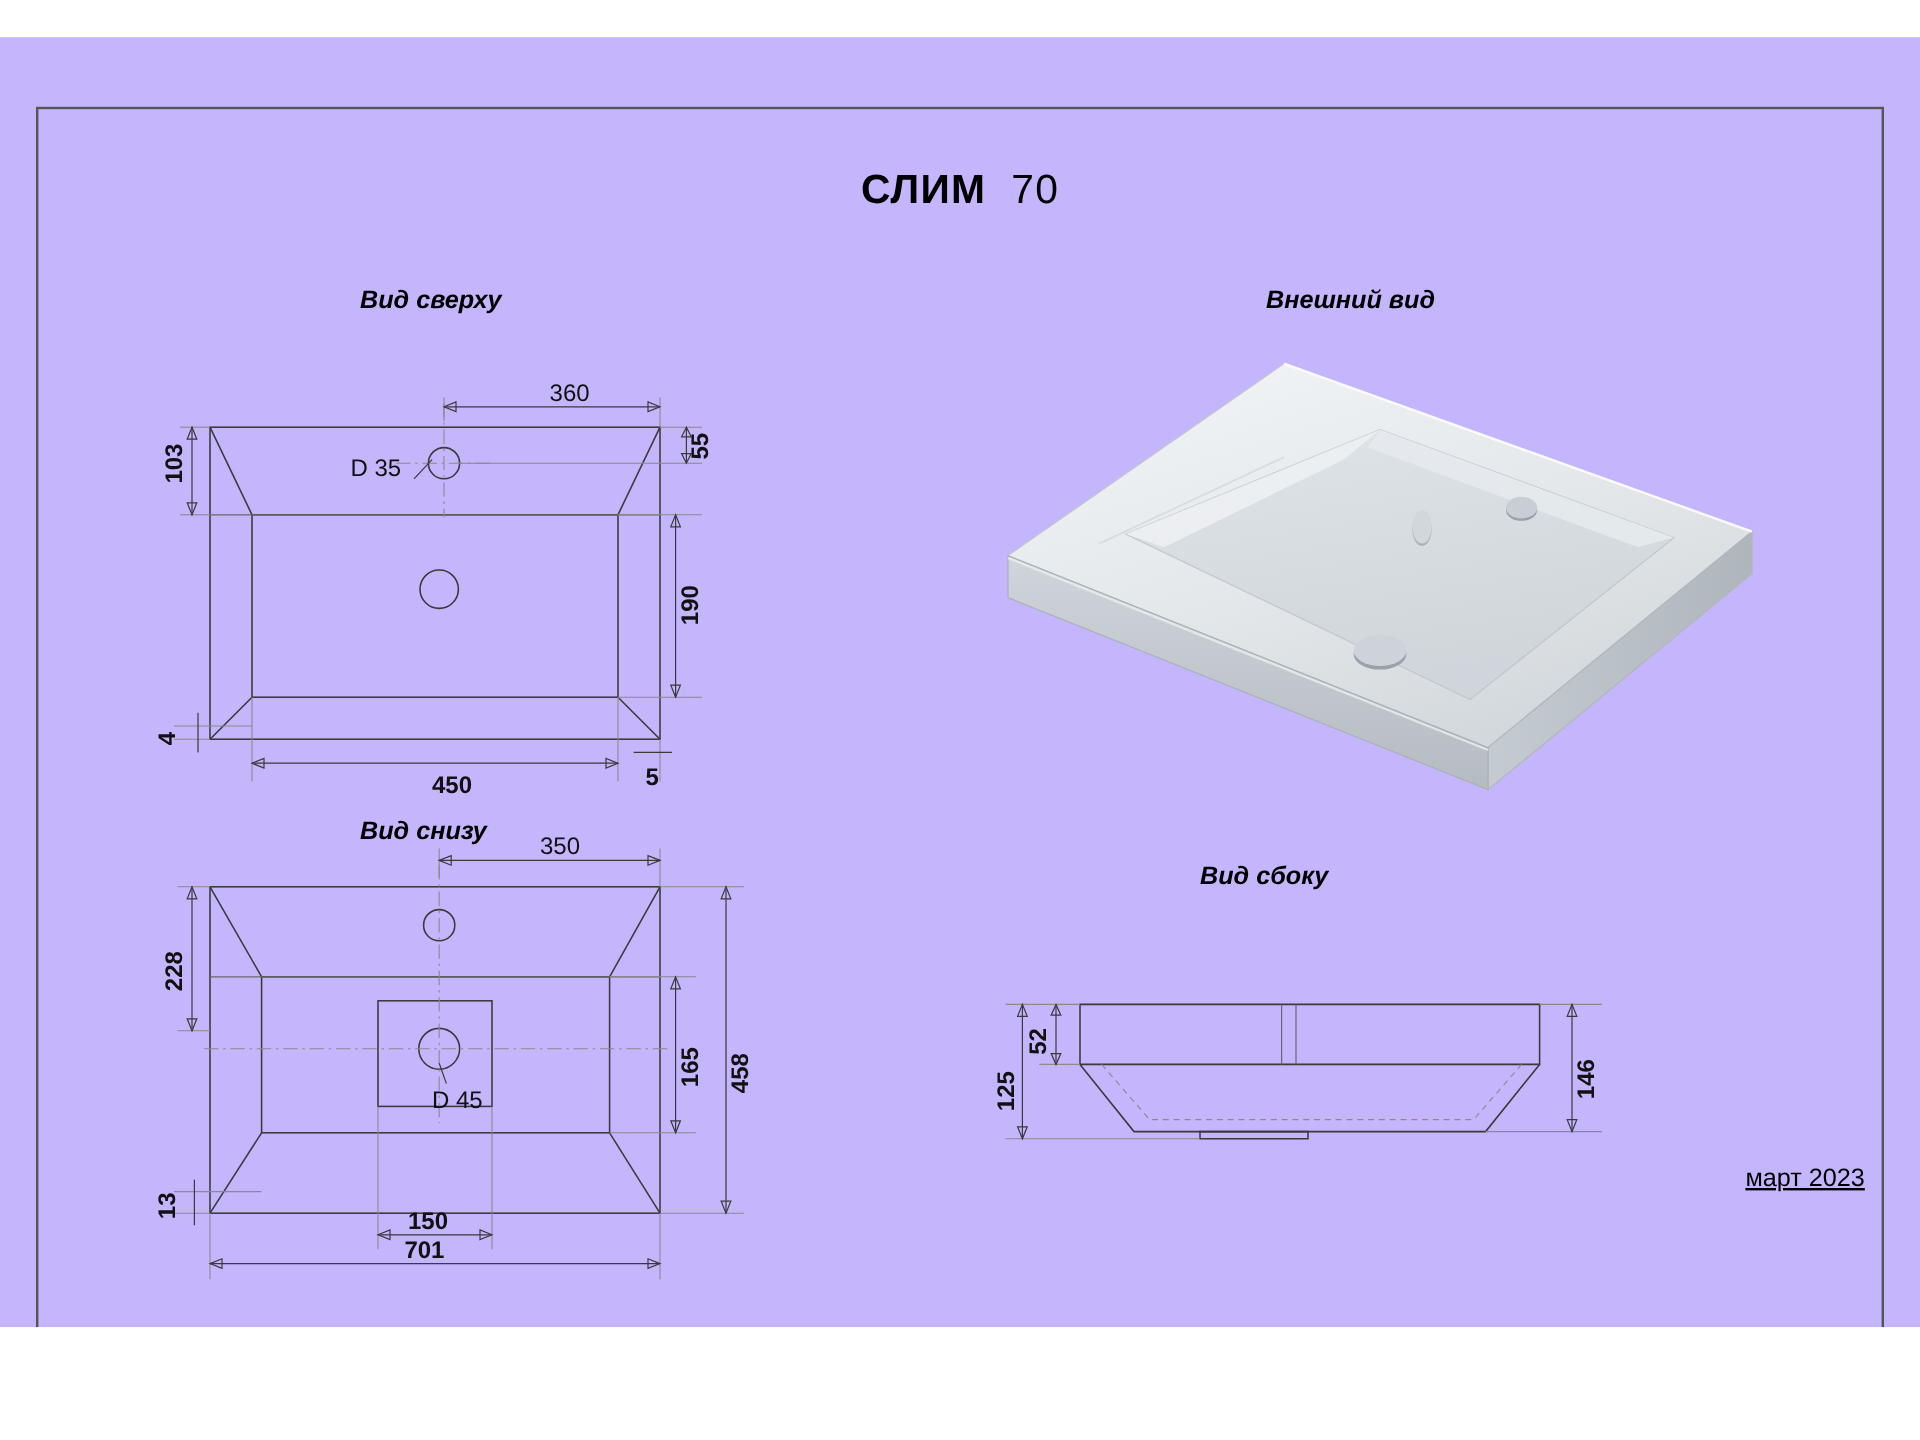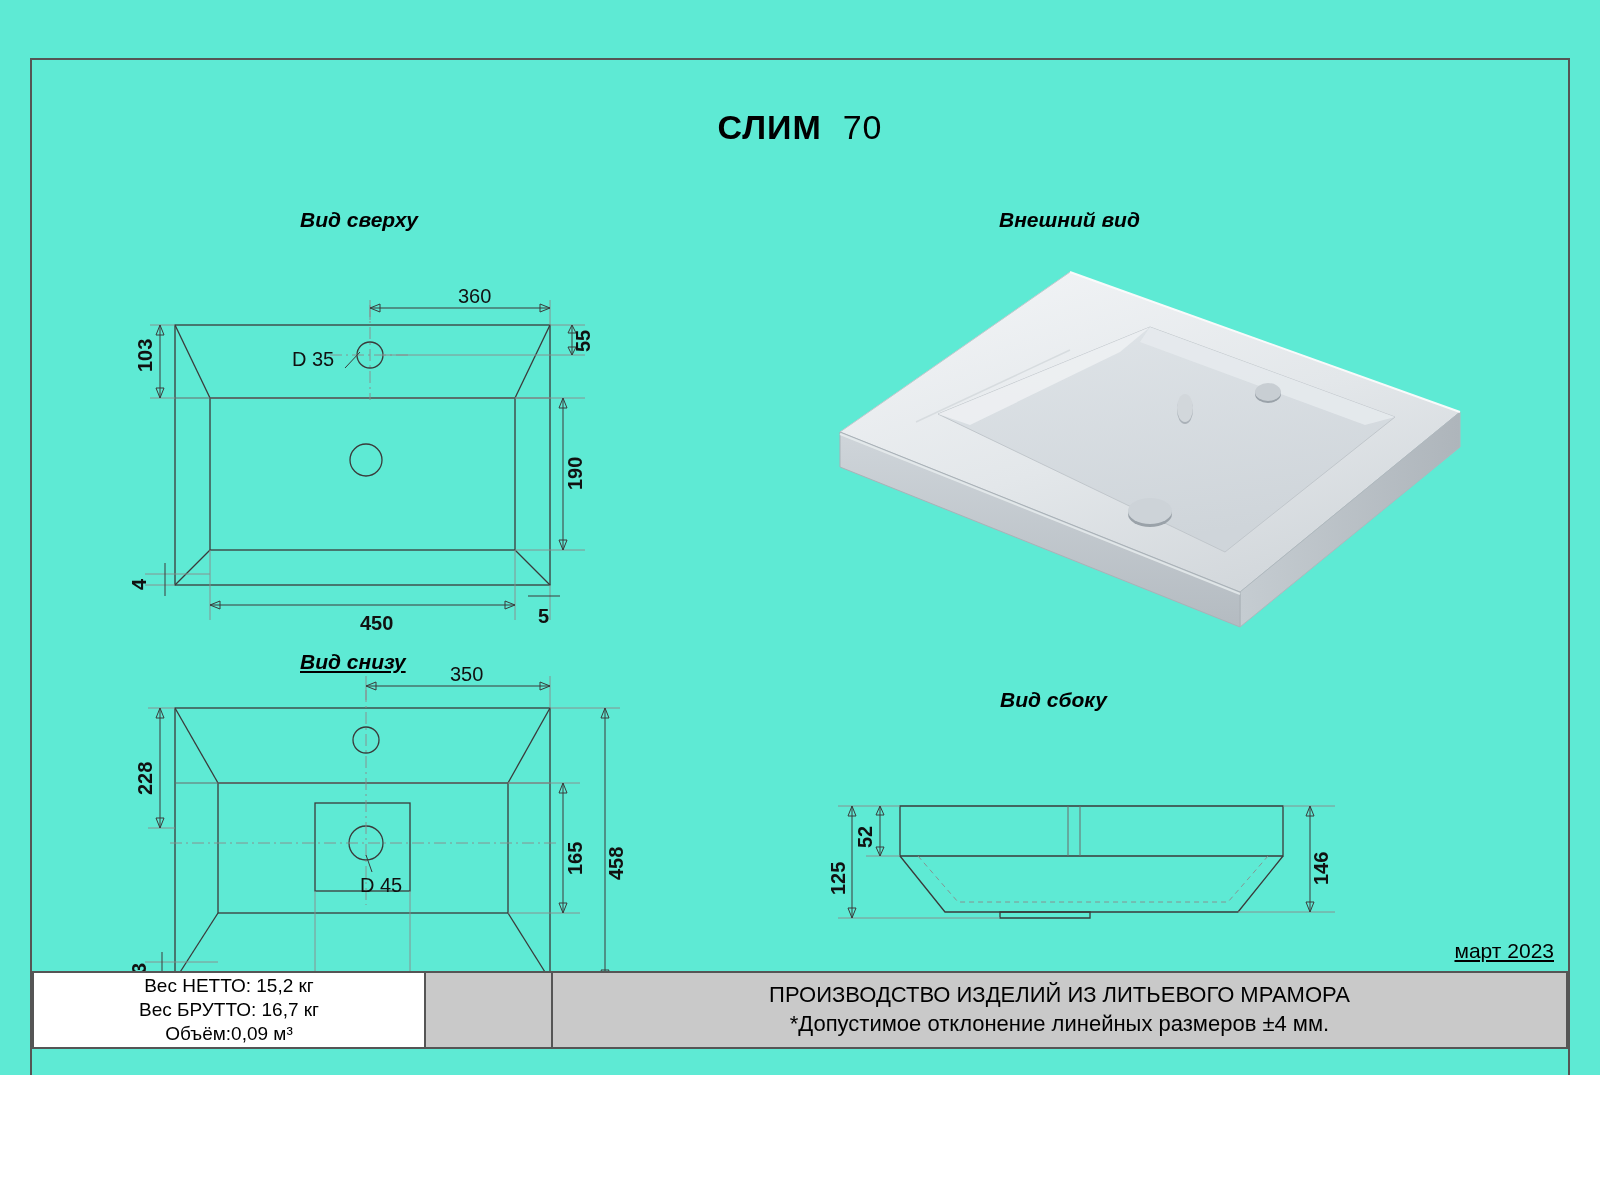--- a/index.html
+++ b/index.html
@@ -1,21 +1,22 @@
 <!DOCTYPE html>
 <html lang="ru"><head>
 <meta charset="utf-8">
 <style>
   html,body{margin:0;padding:0;background:#fff;}
   body{font-family:"Liberation Sans", sans-serif;}
   #sheet{
     position:relative;
     width:1600px;height:1075px;
-    background:#5eead4;
+    background:#c4b5fd;
     overflow:hidden;
+    margin-top:31px;
   }
   .frame{
     position:absolute;
     left:30px;top:58px;
     width:1540px;height:1088px;
     border:2px solid #555;
     box-sizing:border-box;
   }
   .title{
     position:absolute;
@@ -29,22 +30,22 @@
   .title .model{font-weight:normal;}
   .sec-label{
     position:absolute;
     font-size:21px;
     font-weight:bold;
     font-style:italic;
     color:#000;
     white-space:nowrap;
   }
   #lbl-top{left:300px;top:208px;}
-  #lbl-bottom{left:300px;top:650px;text-decoration:underline;}
-  #lbl-ext{left:999px;top:208px;}
+  #lbl-bottom{left:300px;top:650px;}
+  #lbl-ext{left:1055px;top:208px;}
   #lbl-side{left:1000px;top:688px;}
 
   svg{position:absolute;left:0;top:0;overflow:visible;}
   .ln{stroke:#3a3a3a;stroke-width:1.3;fill:none;}
   .ln-thin{stroke:#6a6a6a;stroke-width:1;fill:none;}
   .dim{stroke:#3a3a3a;stroke-width:1;fill:none;}
   .ext{stroke:#8a8a8a;stroke-width:0.9;fill:none;}
   .ctr{stroke:#8a8a8a;stroke-width:0.9;fill:none;stroke-dasharray:12 4 2 4;}
   .dash{stroke:#8a8a8a;stroke-width:0.9;fill:none;stroke-dasharray:5 4;}
   .dimtxt{font-family:"Liberation Sans",sans-serif;font-size:20px;fill:#111;}
@@ -325,26 +326,14 @@
     <line class="ext" x1="1283" y1="806" x2="1335" y2="806"></line>
     <line class="ext" x1="1238" y1="912" x2="1335" y2="912"></line>
     <line class="dim" x1="1310" y1="806" x2="1310" y2="912"></line>
     <path class="dim" d="M1310 806 l-4 10 h8 z" fill="#3a3a3a"></path>
     <path class="dim" d="M1310 912 l-4 -10 h8 z" fill="#3a3a3a"></path>
     <text class="dimtxt b" x="1328" y="885" transform="rotate(-90 1328 885)">146</text>
   </svg>
 
   <div class="date">март 2023</div>
 
-  <div class="bar">
-    <div class="bar-left">
-      <div>Вес НЕТТО: 15,2 кг</div>
-      <div>Вес БРУТТО: 16,7 кг</div>
-      <div>Объём:0,09 м³</div>
-    </div>
-    <div class="bar-mid"></div>
-    <div class="bar-right">
-      <div>ПРОИЗВОДСТВО ИЗДЕЛИЙ ИЗ ЛИТЬЕВОГО МРАМОРА</div>
-      <div>*Допустимое отклонение линейных размеров ±4 мм.</div>
-    </div>
-  </div>
 
 </div>
 
 </body></html>

